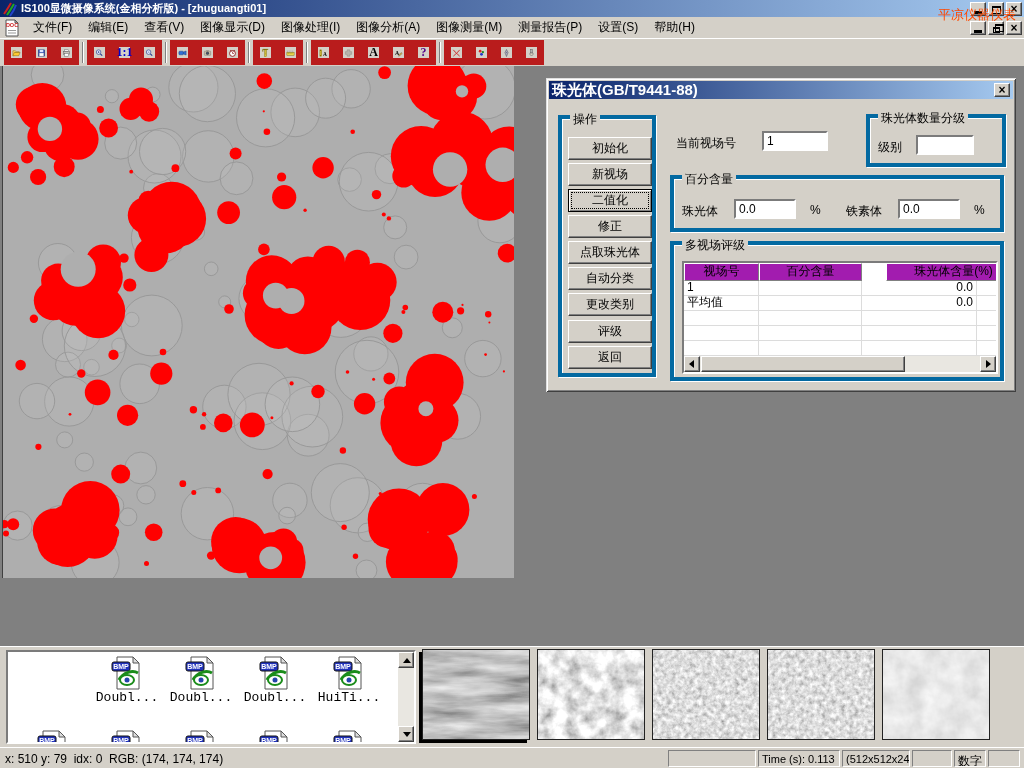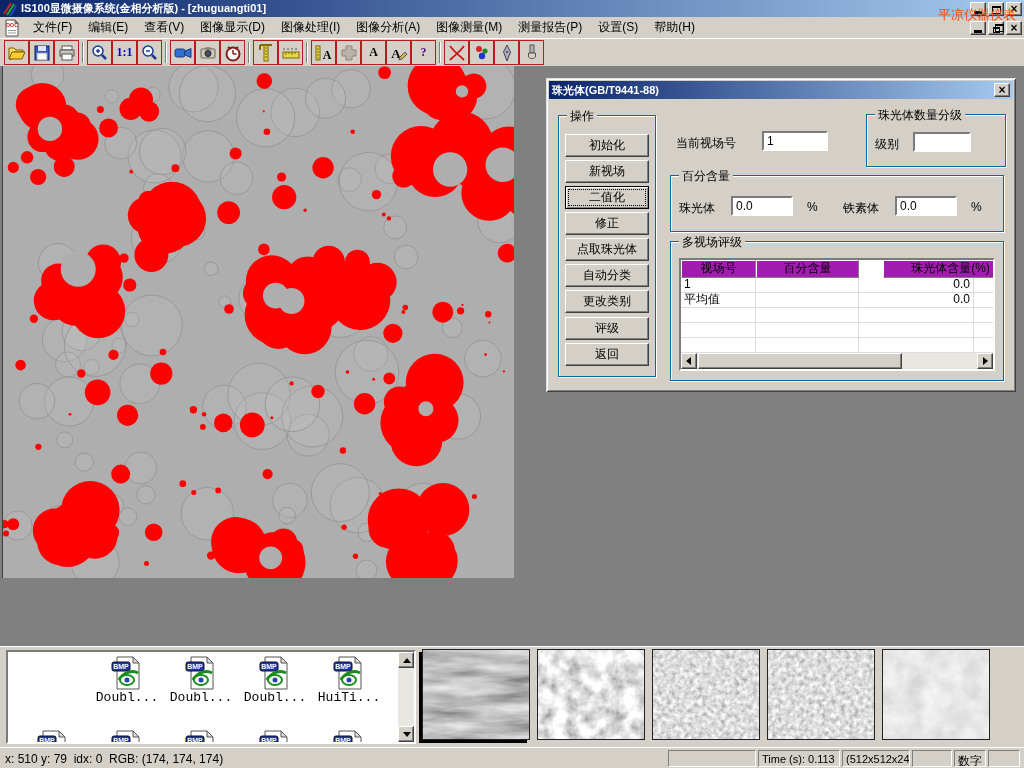--- a/index.html
+++ b/index.html
@@ -27,38 +27,38 @@
   
   .menubar { position:absolute; top:17px; left:0; width:100%; height:21px; background:#d4d0c8;
     display:flex; align-items:center; padding-left:3px; }
   .doc-icon { width:18px; height:18px; margin-right:4px; }
   .menu-item { padding:2px 8px; color:#000; cursor:default; white-space:nowrap; }
   .mdi-btns { margin-left:auto; display:flex; gap:2px; padding-right:2px; }
 
   
   .toolbar { position:absolute; top:38px; left:0; width:100%; height:28px; background:#d4d0c8;
     border-top:1px solid #ffffff; display:flex; align-items:center; padding-left:4px; }
-  .tb-btn { width:25px; height:25px; background:#d4d0c8; border:1px solid #b91c1c; padding:1px;
+  .tb-btn { width:25px; height:25px; background:#d4d0c8; border:7px solid #b91c1c; padding:1px;
     display:flex; align-items:center; justify-content:center; }
   .tb-btn svg { width:20px; height:20px; }
   .tb-glyph { font-weight:bold; font-size:12px; font-family:"Liberation Serif", serif; }
   .tb-sep { width:2px; height:21px; border-left:1px solid #808080; border-right:1px solid #ffffff; margin:0 3px; }
 
   
   .workspace { position:absolute; top:66px; left:0; width:1024px; height:580px; background:#808080; }
   .image-view { position:absolute; left:2px; top:0; width:512px; height:512px; border-left:1px solid #404040; }
 
   
   .dialog { position:absolute; left:546px; top:12px; width:470px; height:314px; background:#d4d0c8;
     box-shadow:inset 1px 1px 0 #dfdfdf, inset -1px -1px 0 #404040, inset 2px 2px 0 #ffffff, inset -2px -2px 0 #808080; }
   .dlg-title { position:absolute; left:3px; top:3px; right:3px; height:18px;
     background:linear-gradient(to right,#0a246a,#a6caf0); display:flex; align-items:center; padding:0 3px; }
-  .dlg-title-text { color:#fff; font-size:11px; font-weight:bold; }
+  .dlg-title-text { color:#fff; font-size:15px; font-weight:bold; }
   .dlg-close { margin-left:auto; }
-  .groupbox { position:absolute; border:1px solid #0369a1; box-shadow:inset 1px 1px 0 #ffffff, 1px 1px 0 #ffffff; }
+  .groupbox { position:absolute; border:4px solid #0369a1; box-shadow:inset 1px 1px 0 #ffffff, 1px 1px 0 #ffffff; }
   .legend { position:absolute; top:-8px; left:8px; background:#d4d0c8; padding:0 3px; font-size:12px; white-space:nowrap; }
   .dbtn { position:absolute; left:6px; width:84px; height:23px; font-size:12px; font-family:inherit; color:#000;
     background:#d4d0c8; border:1px solid; border-color:#ffffff #404040 #404040 #ffffff;
     box-shadow:inset -1px -1px 0 #808080; white-space:nowrap; }
   .dbtn.focused { border:1px solid #000; box-shadow:inset 1px 1px 0 #ffffff, inset -1px -1px 0 #808080;
     outline:1px dotted #000; outline-offset:-4px; }
   .dlg-label { position:absolute; font-size:12px; white-space:nowrap; }
   .dlg-input { position:absolute; border:2px solid; border-color:#7b7b7b #ffffff #ffffff #7b7b7b;
     background:#fff; font-size:12px; font-family:inherit; padding:0 3px; }
 

